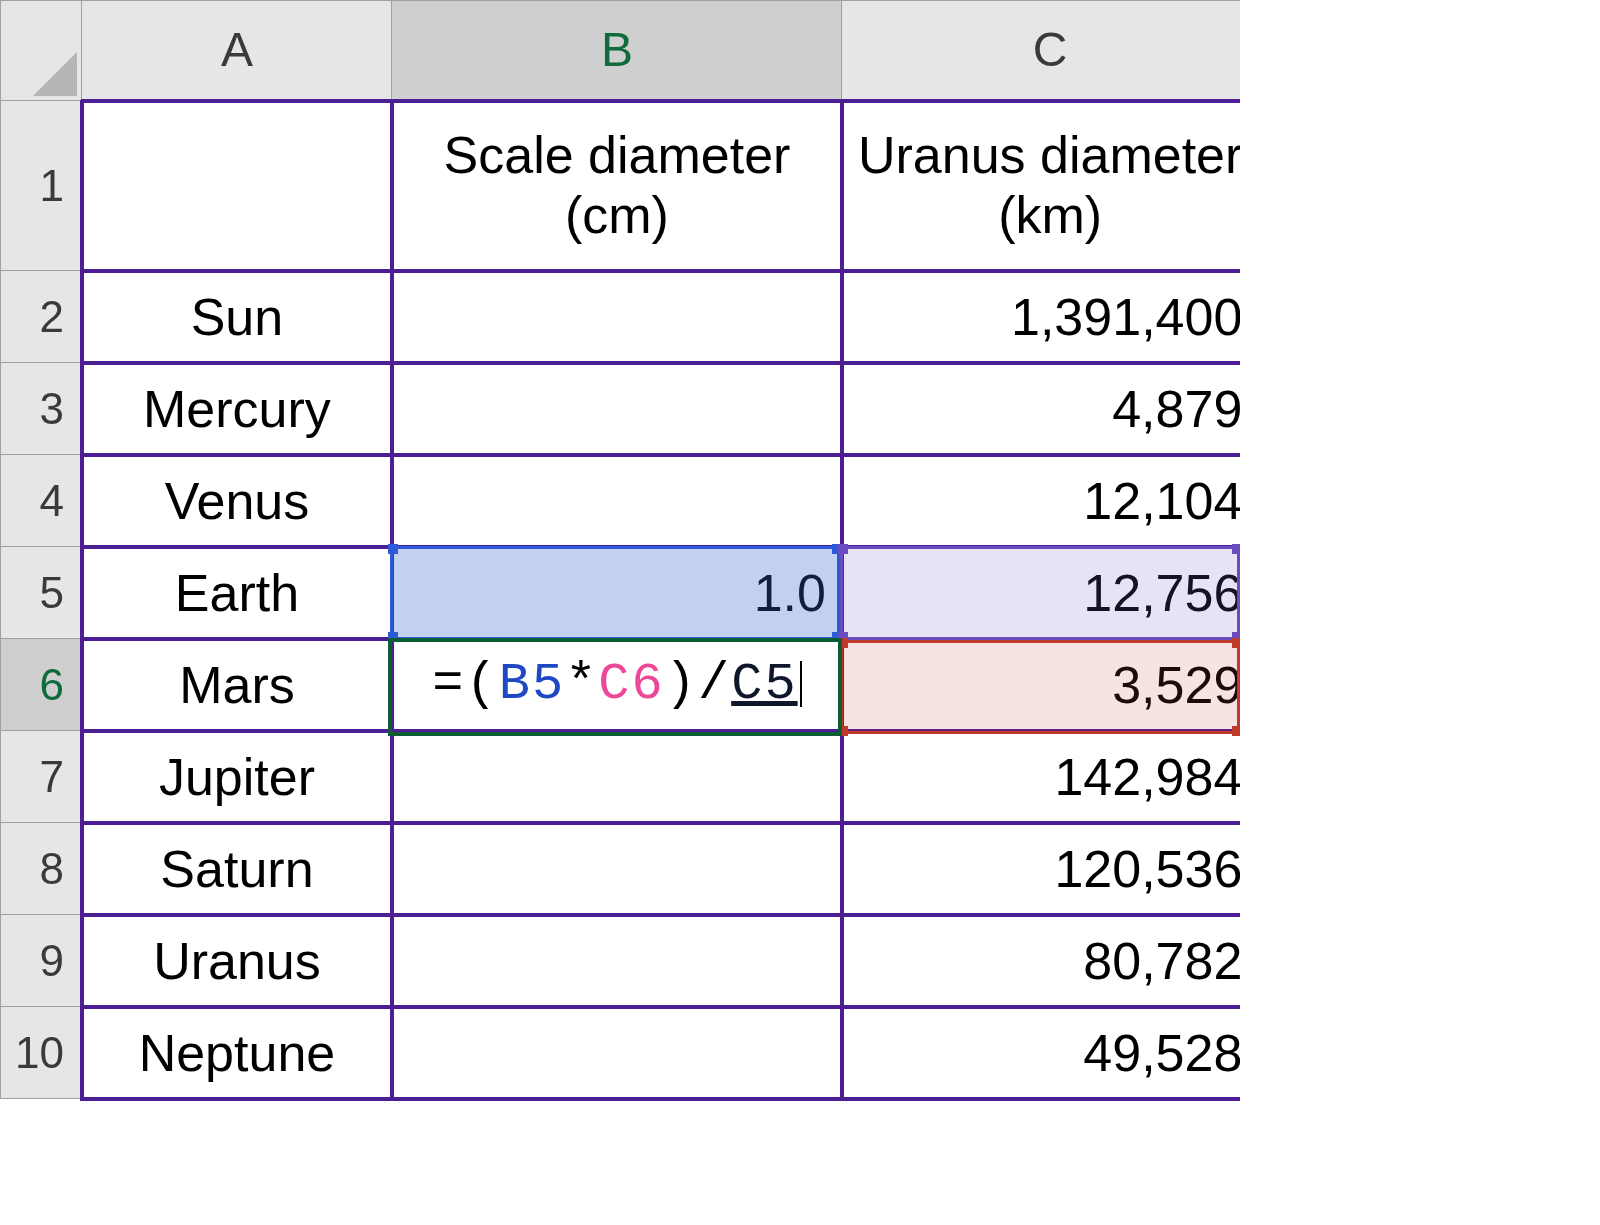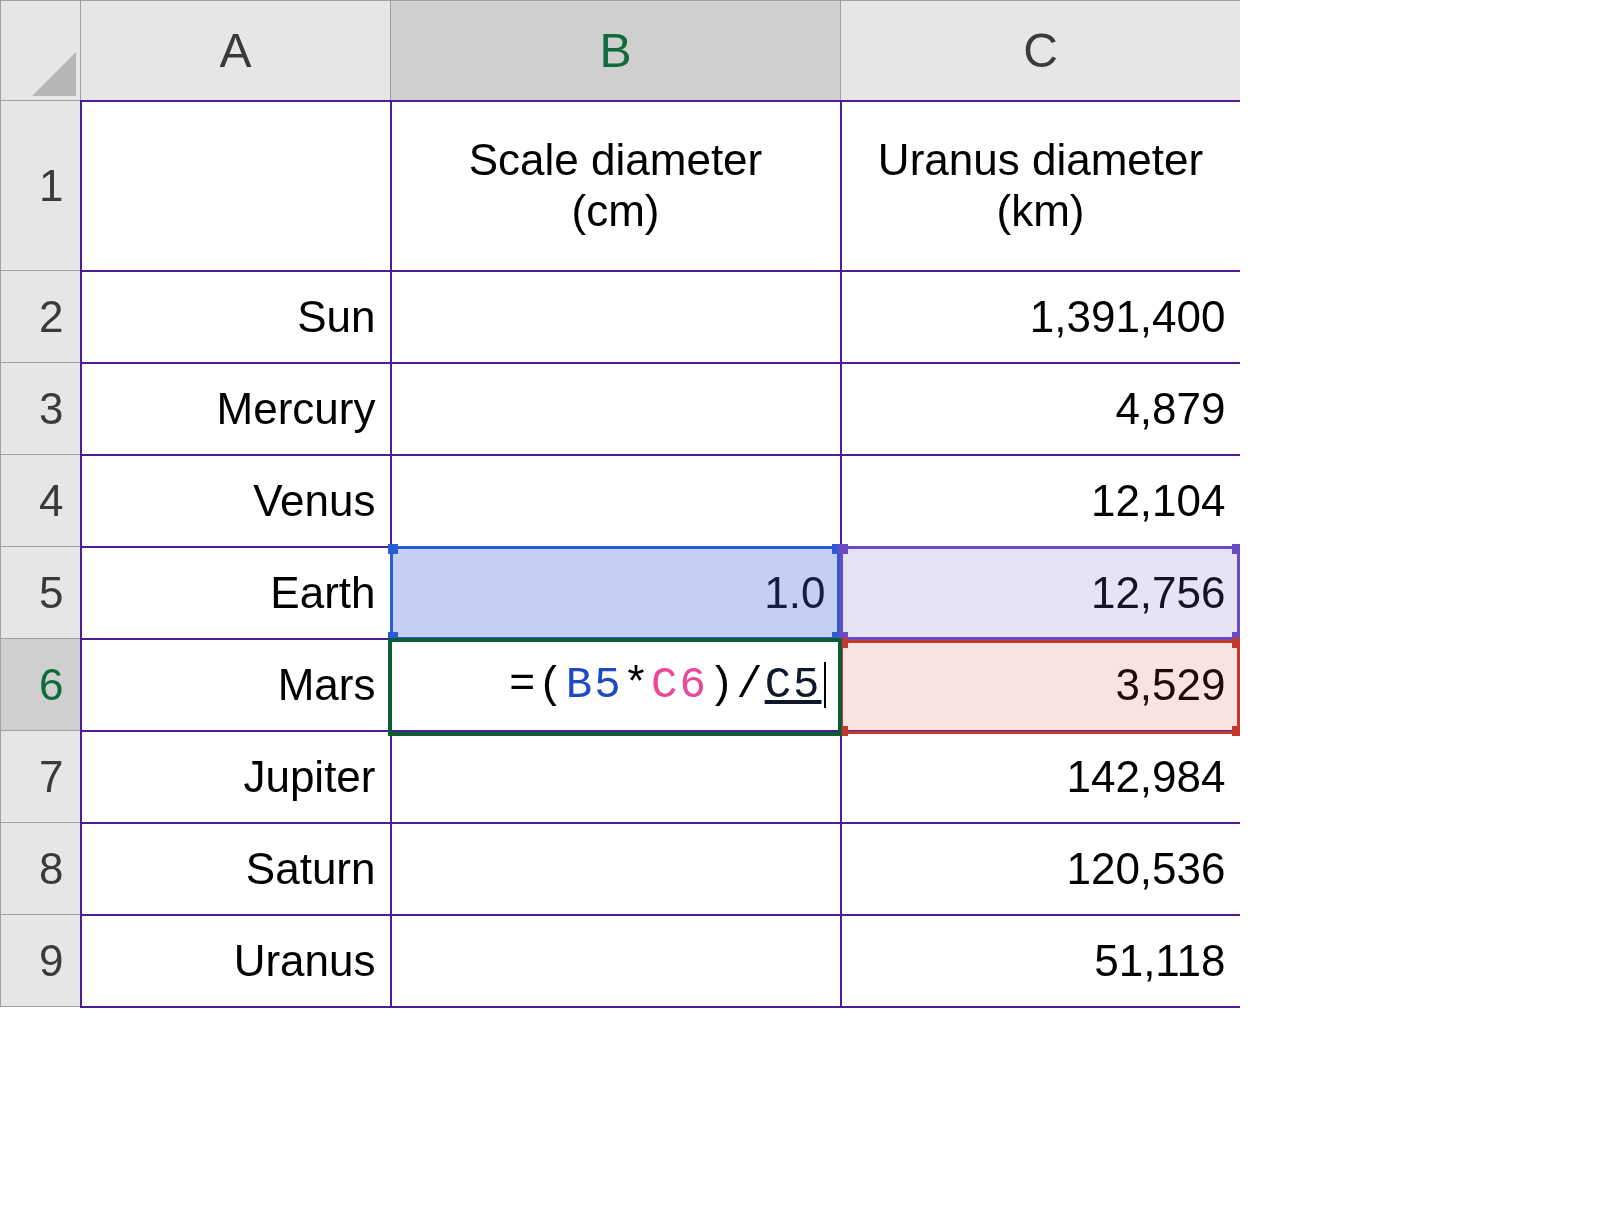--- a/index.html
+++ b/index.html
@@ -2,39 +2,39 @@
 <html><head>
 <meta charset="utf-8">
 <style>
   html,body{margin:0;padding:0;background:#fff;font-family:"Segoe UI",Arial,sans-serif;}
   .sheet{position:relative;}
   table{border-collapse:collapse;table-layout:fixed;}
   col.rowhdr{width:80px;}
   col.colA{width:310px;}
   col.colB{width:450px;}
   col.colC{width:400px;}
-  th,td{padding:0 14px;font-size:44px;border:2px solid #4c1d95;height:92px;box-sizing:border-box;white-space:nowrap;overflow:hidden;}
+  th,td{padding:0 14px;font-size:52px;border:4px solid #4c1d95;height:92px;box-sizing:border-box;white-space:nowrap;overflow:hidden;}
   th{font-weight:400;}
   
   tr.colhdr th{background:#e6e6e6;color:#3a3a3a;border:1px solid #a0a0a0;height:100px;font-size:48px;text-align:center;}
   tr.colhdr th.corner{background:#e6e6e6;position:relative;}
   tr.colhdr th.colB-hdr{background:#cfcfcf;color:#0f6b3b;}
   .corner svg{position:absolute;right:4px;bottom:4px;}
   
   td.rh{background:#e6e6e6;color:#3a3a3a;border:1px solid #a0a0a0;text-align:right;font-size:44px;padding-right:16px;}
   td.rh.active{color:#0f6b3b;background:#cfcfcf;}
   
   tr.r1 td.rh{height:170px;}
   tr.r1 td.cell{height:170px;text-align:center;line-height:1.15;}
   tr.r1 td.cell span{display:block;}
   
   .green{background:#e2efda;}
   
   td.cell{background:#fff;}
-  td.left{text-align:right;margin-left:12px;}
+  td.left{text-align:center;margin-left:12px;}
   td.right{text-align:right;}
   
   .mono{font-family:Consolas,"Courier New",monospace;letter-spacing:2px;}
   .tok-blue{color:#1f49c4;}
   .tok-red{color:#ec4899;}
   .tok-purple{color:#0f172a;text-decoration:underline;}
   .tok-black{color:#000;}
   .caret{display:inline-block;width:2px;height:46px;background:#000;vertical-align:middle;margin-left:2px;}
   
   .ref{position:absolute;box-sizing:border-box;pointer-events:none;}
@@ -131,21 +131,27 @@
   <tr>
     <td class="rh">8</td>
     <td class="cell green left">Saturn</td>
     <td class="cell"></td>
     <td class="cell right">120,536</td>
   </tr>
   <tr>
     <td class="rh">9</td>
     <td class="cell green left">Uranus</td>
     <td class="cell"></td>
-    <td class="cell right">51,118</td>
+    <td class="cell right">80,782</td>
+  </tr>
+  <tr>
+    <td class="rh">10</td>
+    <td class="cell green left">Neptune</td>
+    <td class="cell"></td>
+    <td class="cell right">49,528</td>
   </tr>
 </tbody>
     </table>
 
 <div class="ref ref-b5" style="left:390px;top:546px;width:450px;height:94px;">
   <div class="h" style="left:-5px;top:-5px;"></div>
       <div class="h" style="right:-5px;top:-5px;"></div>
   <div class="h" style="left:-5px;bottom:-5px;"></div>
       <div class="h" style="right:-5px;bottom:-5px;"></div>
 </div>

